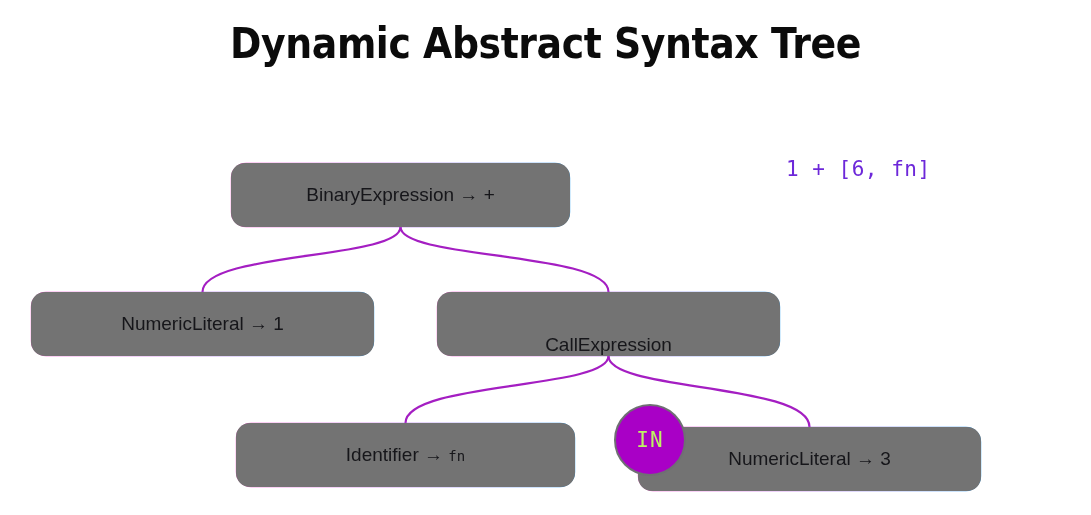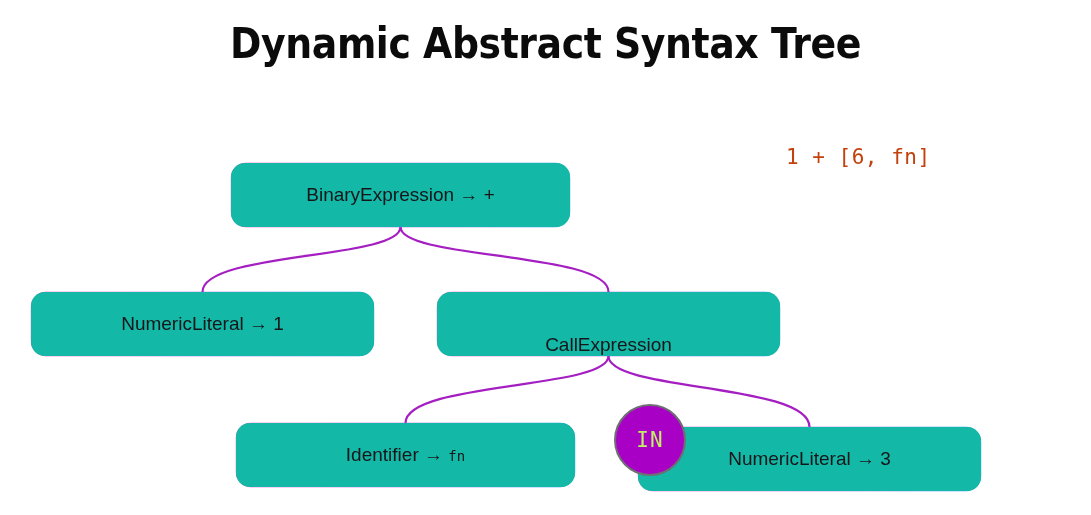--- a/index.html
+++ b/index.html
@@ -52,43 +52,43 @@
     white-space: pre;
   }
   .code-line.primary {
     font-size: 27px;
     color: #2b2b2b;
     line-height: 34px;
     letter-spacing: 0.5px;
   }
   .code-line.secondary {
     font-size: 21px;
-    color: #c2410c;
+    color: #6d28d9;
     line-height: 32px;
-    margin-top: 8px;
+    margin-top: 20px;
     letter-spacing: 0.5px;
   }
 
   
   #tree-svg {
     position: absolute;
     left: 0;
     top: 0;
     width: 1091px;
     height: 515px;
   }
 
   
   .node {
     position: absolute;
     box-sizing: border-box;
     display: flex;
     align-items: center;
     justify-content: center;
-    background: #14b8a6;
+    background: #737373;
     border-radius: 14px;
     font-family: "Liberation Sans", sans-serif;
     font-size: 19px;
     color: #16161a;
     white-space: nowrap;
     padding: 0 14px;
   }
   .node .label {
     pointer-events: none;
   }

